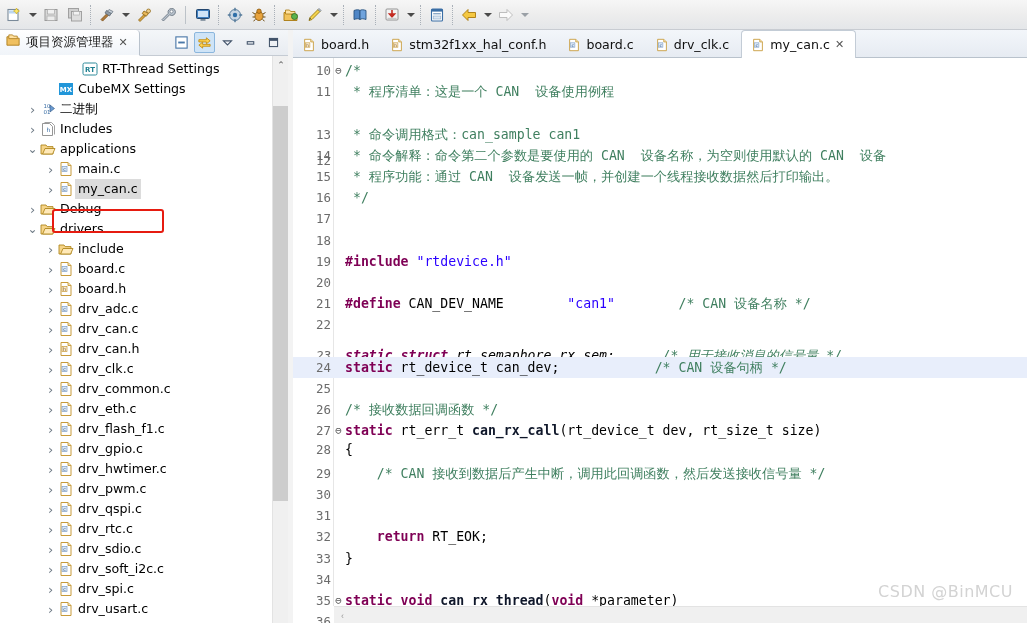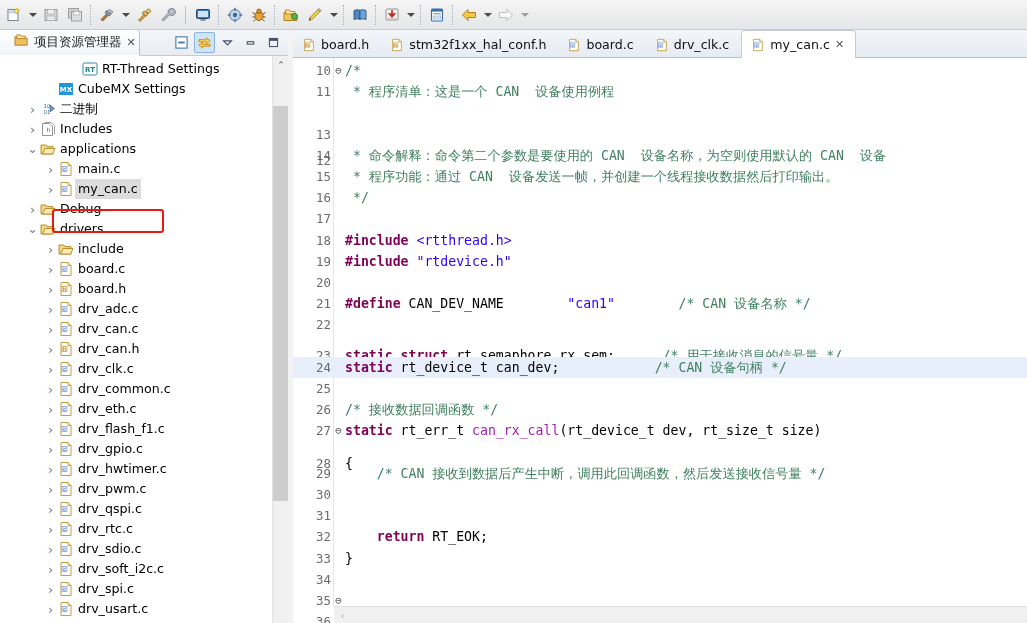--- a/index.html
+++ b/index.html
@@ -62,21 +62,21 @@
     background: linear-gradient(to bottom,#f4f6f9,#e8ecf1);
     border-bottom: 1px solid #c5cbd3;
   }
   #view-tab {
     position: absolute; left: 0; top: 0;
     height: 26px; width: 140px;
     background: linear-gradient(to bottom,#ffffff,#f0f4f9);
     border-right: 1px solid #b9c2cc;
     border-bottom: 1px solid #ffffff;
     display: flex; align-items: center;
-    padding-left: 14px;
+    padding-left: 6px;
     border-top-right-radius: 4px;
   }
   #view-tab-label {
     font-size: 12.5px; color: #1a1a1a;
     margin-left: 5px;
     font-family: "DejaVu Sans", sans-serif;
   }
   .close-x {
     margin-left: 5px;
     font-size: 11px; color: #555;
@@ -245,21 +245,21 @@
     position: absolute; left: 52px;
     font-family: "DejaVu Sans Mono", monospace;
   }
   .cl.hl { background: #e8eefb; }
 
   .k-comment { color: #3f7f5f; }
   .k-kw      { color: #7f0055; font-weight: bold; }
   .k-str     { color: #2a00ff; }
   .k-pre     { color: #7f0055; font-weight: bold; }
   .k-inc     { color: #2a00ff; }
-  .k-fn      { color: #a21caf; font-weight: normal; }
+  .k-fn      { color: #0f172a; font-weight: bold; }
   .k-plain   { color: #000000; }
 
   #hscroll {
     position: absolute; left: 41px; bottom: 0;
     width: 693px; height: 17px;
     background: #f0f0f0;
     border-top: 1px solid #e3e3e3;
   }
   #hscroll-left {
     position: absolute; left: 0; top: 0;
@@ -838,45 +838,46 @@
         </div>
       </div>
 
     <div id="code-area">
       <div id="gutter"></div>
       <div id="fold-strip"></div>
       <div id="code-lines">
           <div class="cl" style="top: 2px;"><span class="num">10</span><span class="fold">⊖</span><span class="txt"><span class="k-comment">/*</span></span></div>
           <div class="cl" style="top: 23.2px;"><span class="num">11</span><span class="fold"></span><span class="txt"><span class="k-comment"> * 程序清单：这是一个 CAN  设备使用例程</span></span></div>
           <div class="cl" style="top: 44.4px; margin-top: 48px;"><span class="num">12</span><span class="fold"></span></div>
-          <div class="cl" style="top: 65.6px;"><span class="num">13</span><span class="fold"></span></div>
+          <div class="cl" style="top: 65.6px;"><span class="num">13</span><span class="fold"></span><span class="txt"><span class="k-comment"> * 命令调用格式：can_sample can1</span></span></div>
           <div class="cl" style="top: 86.8px;"><span class="num">14</span><span class="fold"></span><span class="txt"><span class="k-comment"> * 命令解释：命令第二个参数是要使用的 CAN  设备名称，为空则使用默认的 CAN  设备</span></span></div>
           <div class="cl" style="top: 108px;"><span class="num">15</span><span class="fold"></span><span class="txt"><span class="k-comment"> * 程序功能：通过 CAN  设备发送一帧，并创建一个线程接收数据然后打印输出。</span></span></div>
           <div class="cl" style="top: 129.2px;"><span class="num">16</span><span class="fold"></span><span class="txt"><span class="k-comment"> */</span></span></div>
           <div class="cl" style="top: 150.4px;"><span class="num">17</span><span class="fold"></span><span class="txt"></span></div>
-          <div class="cl" style="top: 171.6px;"><span class="num">18</span><span class="fold"></span><span class="txt"><span class="k-pre">#include </span><span class="k-inc">&lt;rtthread.h&gt;</span></span></div>
+          <div class="cl" style="top: 171.6px;"><span class="num">18</span><span class="fold"></span></div>
           <div class="cl" style="top: 192.8px;"><span class="num">19</span><span class="fold"></span><span class="txt"><span class="k-pre">#include </span><span class="k-inc">"rtdevice.h"</span></span></div>
           <div class="cl" style="top: 214px;"><span class="num">20</span><span class="fold"></span><span class="txt"></span></div>
           <div class="cl" style="top: 235.2px;"><span class="num">21</span><span class="fold"></span><span class="txt"><span class="k-pre">#define </span><span class="k-plain">CAN_DEV_NAME        </span><span class="k-str">"can1"</span><span class="k-plain">        </span><span class="k-comment">/* CAN 设备名称 */</span></span></div>
           <div class="cl" style="top: 256.4px;"><span class="num">22</span><span class="fold"></span><span class="txt"></span></div>
-          <div class="cl" style="top: 287px;"><span class="num">23</span><span class="fold"></span><span class="txt"><span class="k-kw">static struct </span><span class="k-plain">rt_semaphore rx_sem;</span><span class="k-plain">      </span><span class="k-comment">/* 用于接收消息的信号量 */</span></span></div>
+          <div class="cl" style="top: 287px; font-style: italic;"><span class="num">23</span><span class="fold"></span><span class="txt"><span class="k-kw">static struct </span><span class="k-plain">rt_semaphore rx_sem;</span><span class="k-plain">      </span><span class="k-comment">/* 用于接收消息的信号量 */</span></span></div>
           <div class="cl hl" style="top: 298.8px;"><span class="num">24</span><span class="fold"></span><span class="txt"><span class="k-kw">static </span><span class="k-plain">rt_device_t can_dev;</span><span class="k-plain">            </span><span class="k-comment">/* CAN 设备句柄 */</span></span></div>
           <div class="cl" style="top: 320px;"><span class="num">25</span><span class="fold"></span><span class="txt"></span></div>
           <div class="cl" style="top: 341.2px;"><span class="num">26</span><span class="fold"></span><span class="txt"><span class="k-comment">/* 接收数据回调函数 */</span></span></div>
           <div class="cl" style="top: 362.4px;"><span class="num">27</span><span class="fold">⊖</span><span class="txt"><span class="k-kw">static </span><span class="k-plain">rt_err_t </span><span class="k-fn">can_rx_call</span><span class="k-plain">(rt_device_t dev, rt_size_t size)</span></span></div>
-          <div class="cl" style="top: 395px;"><span class="num">28</span><span class="fold"></span><span class="txt"><span class="k-plain">{</span></span></div>
+          <div class="cl" style="top: 381px;"><span class="num">28</span><span class="fold"></span><span class="txt"><span class="k-plain">{</span></span></div>
           <div class="cl" style="top: 404.8px;"><span class="num">29</span><span class="fold"></span><span class="txt"><span class="k-comment">    /* CAN 接收到数据后产生中断，调用此回调函数，然后发送接收信号量 */</span></span></div>
           <div class="cl" style="top: 426px;"><span class="num">30</span><span class="fold"></span></div>
           <div class="cl" style="top: 447.2px;"><span class="num">31</span><span class="fold"></span><span class="txt"></span></div>
           <div class="cl" style="top: 468.4px;"><span class="num">32</span><span class="fold"></span><span class="txt"><span class="k-kw">    return </span><span class="k-plain">RT_EOK;</span></span></div>
           <div class="cl" style="top: 489.6px;"><span class="num">33</span><span class="fold"></span><span class="txt"><span class="k-plain">}</span></span></div>
           <div class="cl" style="top: 510.8px;"><span class="num">34</span><span class="fold"></span><span class="txt"></span></div>
-          <div class="cl" style="top: 532px;"><span class="num">35</span><span class="fold">⊖</span></div>
+          <div class="cl" style="top: 532px;"><span class="num">35</span><span class="fold">⊖</span><span class="txt"><span class="k-kw">static void </span><span class="k-fn">can_rx_thread</span><span class="k-plain">(</span><span class="k-kw">void </span><span class="k-plain">*parameter)</span></span></div>
           <div class="cl" style="top: 553.2px;"><span class="num">36</span><span class="fold"></span><span class="txt"><span class="k-plain">{</span></span></div>
         </div>
       <div id="hscroll">
         <div id="hscroll-left">‹</div>
       </div>
     </div>
 
+    <div id="watermark">CSDN @BinMCU</div>
   </div>
 
 </div>
 
 </body></html>

